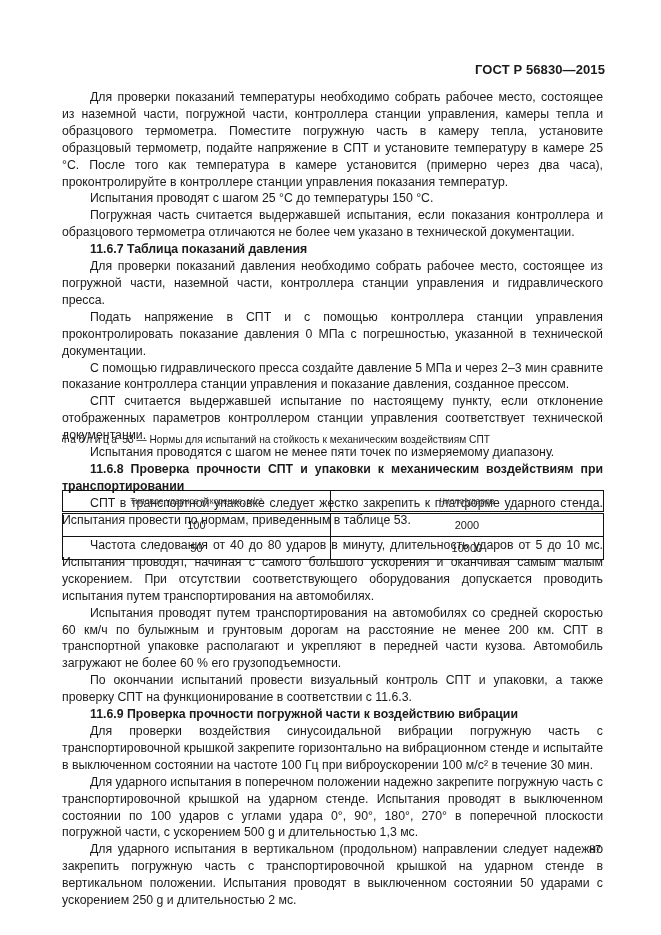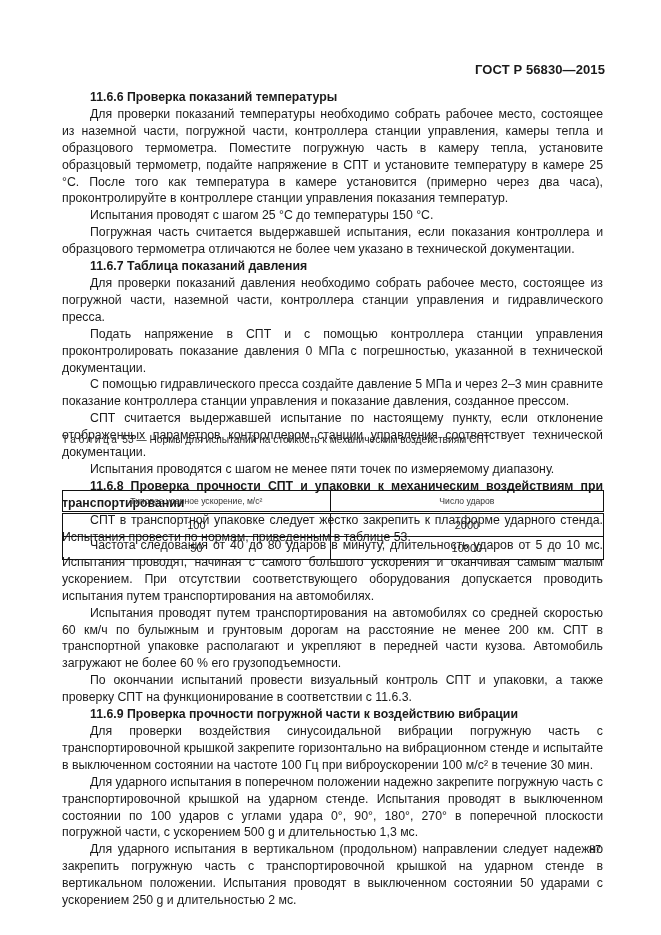--- a/index.html
+++ b/index.html
@@ -16,21 +16,20 @@
   th { font-weight: normal; font-size: 8.6px; height: 20px; border-bottom: 3px double #111; color:#333; }
   td { height: 22px; }
   .pg { position: absolute; top: 842px; right: 60px; font-size: 12px; font-family: Liberation Serif, serif; }
 </style>
 </head>
 <body>
 
 <div class="hdr">ГОСТ Р 56830—2015</div>
 
 <div class="blk" id="s1" style="top:89px">
-    <p class="p h">11.6.6 Проверка показаний температуры</p>
     <p class="p">Для проверки показаний температуры необходимо собрать рабочее место, состоящее из наземной части, погружной части, контроллера станции управления, камеры тепла и образцового термометра. Поместите погружную часть в камеру тепла, установите образцовый термометр, подайте напряжение в СПТ и установите температуру в камере 25 °С. После того как температура в камере установится (примерно через два часа), проконтролируйте в контроллере станции управления показания температур.</p>
     <p class="p">Испытания проводят с шагом 25 °С до температуры 150 °С.</p>
     <p class="p">Погружная часть считается выдержавшей испытания, если показания контроллера и образцового термометра отличаются не более чем указано в технической документации.</p>
     <p class="p h">11.6.7 Таблица показаний давления</p>
     <p class="p">Для проверки показаний давления необходимо собрать рабочее место, состоящее из погружной части, наземной части, контроллера станции управления и гидравлического пресса.</p>
     <p class="p">Подать напряжение в СПТ и с помощью контроллера станции управления проконтролировать показание давления 0 МПа с погрешностью, указанной в технической документации.</p>
     <p class="p">С помощью гидравлического пресса создайте давление 5 МПа и через 2–3 мин сравните показание контроллера станции управления и показание давления, созданное прессом.</p>
     <p class="p">СПТ считается выдержавшей испытание по настоящему пункту, если отклонение отображенных параметров контроллером станции управления соответствует технической документации.</p>
     <p class="p">Испытания проводятся с шагом не менее пяти точек по измеряемому диапазону.</p>
     <p class="p h">11.6.8 Проверка прочности СПТ и упаковки к механическим воздействиям при транспортировании</p>

